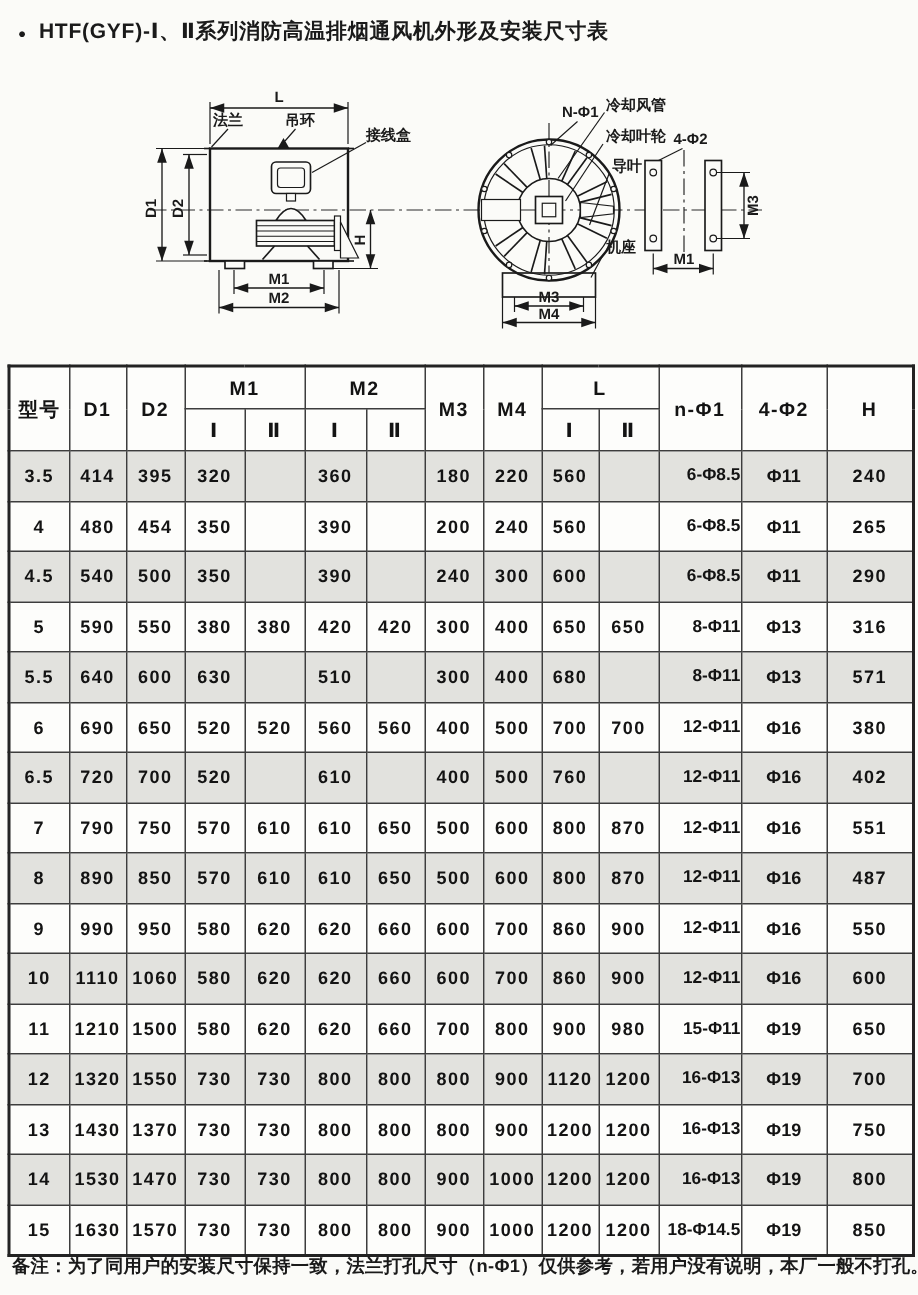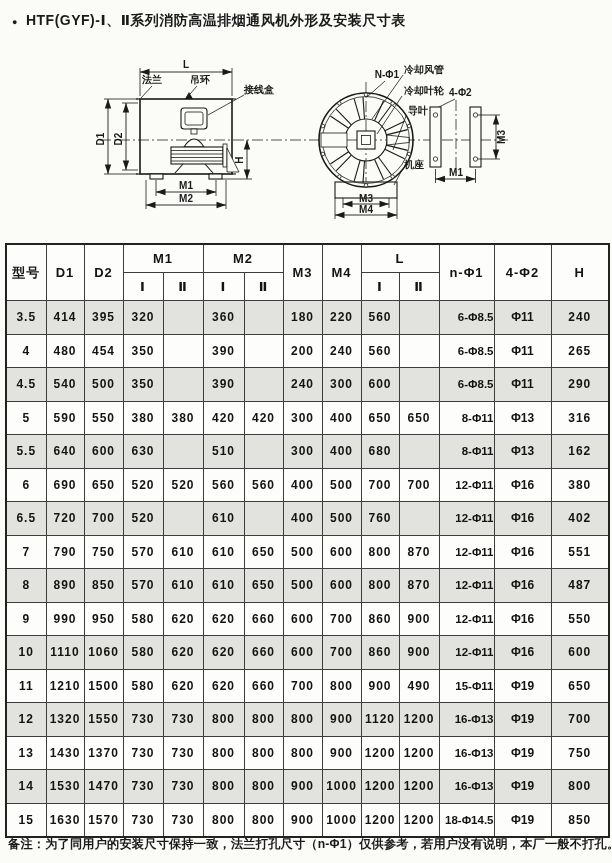--- a/index.html
+++ b/index.html
@@ -339,21 +339,21 @@
     <td>630</td>
     <td></td>
     <td>510</td>
     <td></td>
     <td>300</td>
     <td>400</td>
     <td>680</td>
     <td></td>
     <td>8-Φ11</td>
     <td>Φ13</td>
-    <td>162</td>
+    <td>571</td>
   </tr>
       <tr>
     <td>6</td>
     <td>690</td>
     <td>650</td>
     <td>520</td>
     <td>520</td>
     <td>560</td>
     <td>560</td>
     <td>400</td>
@@ -448,21 +448,21 @@
     <td>11</td>
     <td>1210</td>
     <td>1500</td>
     <td>580</td>
     <td>620</td>
     <td>620</td>
     <td>660</td>
     <td>700</td>
     <td>800</td>
     <td>900</td>
-    <td>490</td>
+    <td>980</td>
     <td>15-Φ11</td>
     <td>Φ19</td>
     <td>650</td>
   </tr>
       <tr class="shaded">
     <td>12</td>
     <td>1320</td>
     <td>1550</td>
     <td>730</td>
     <td>730</td>

